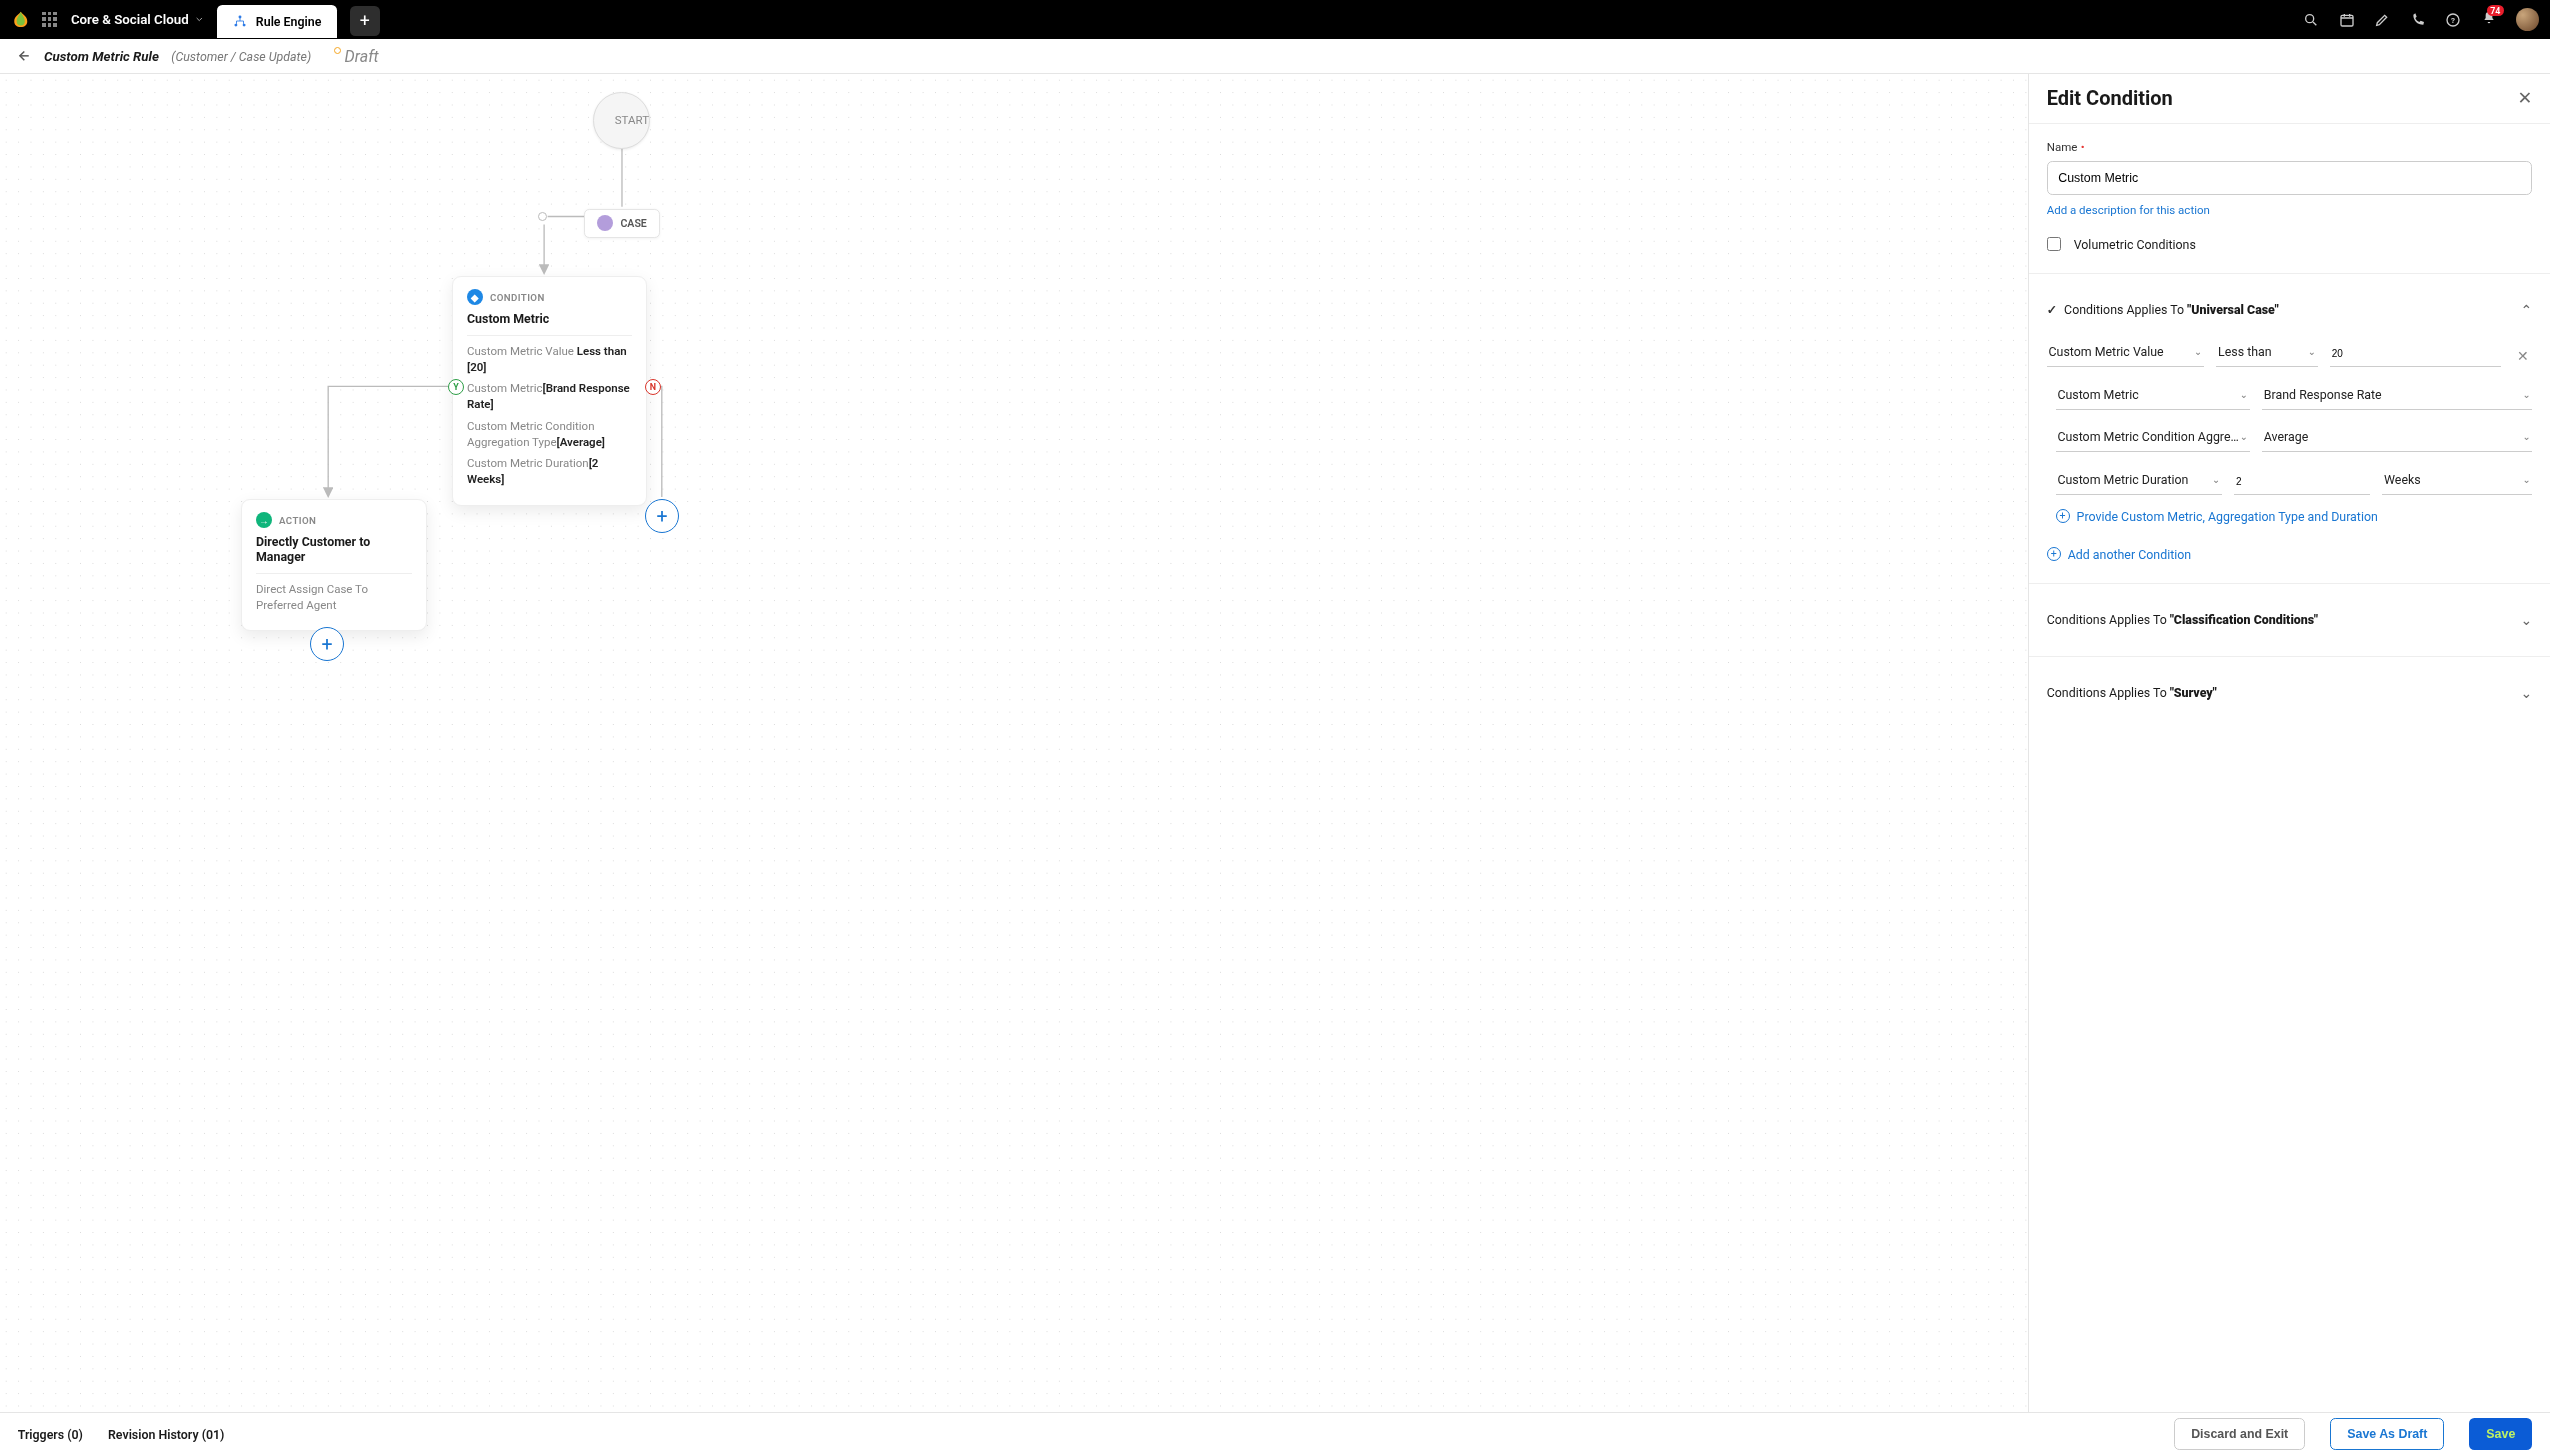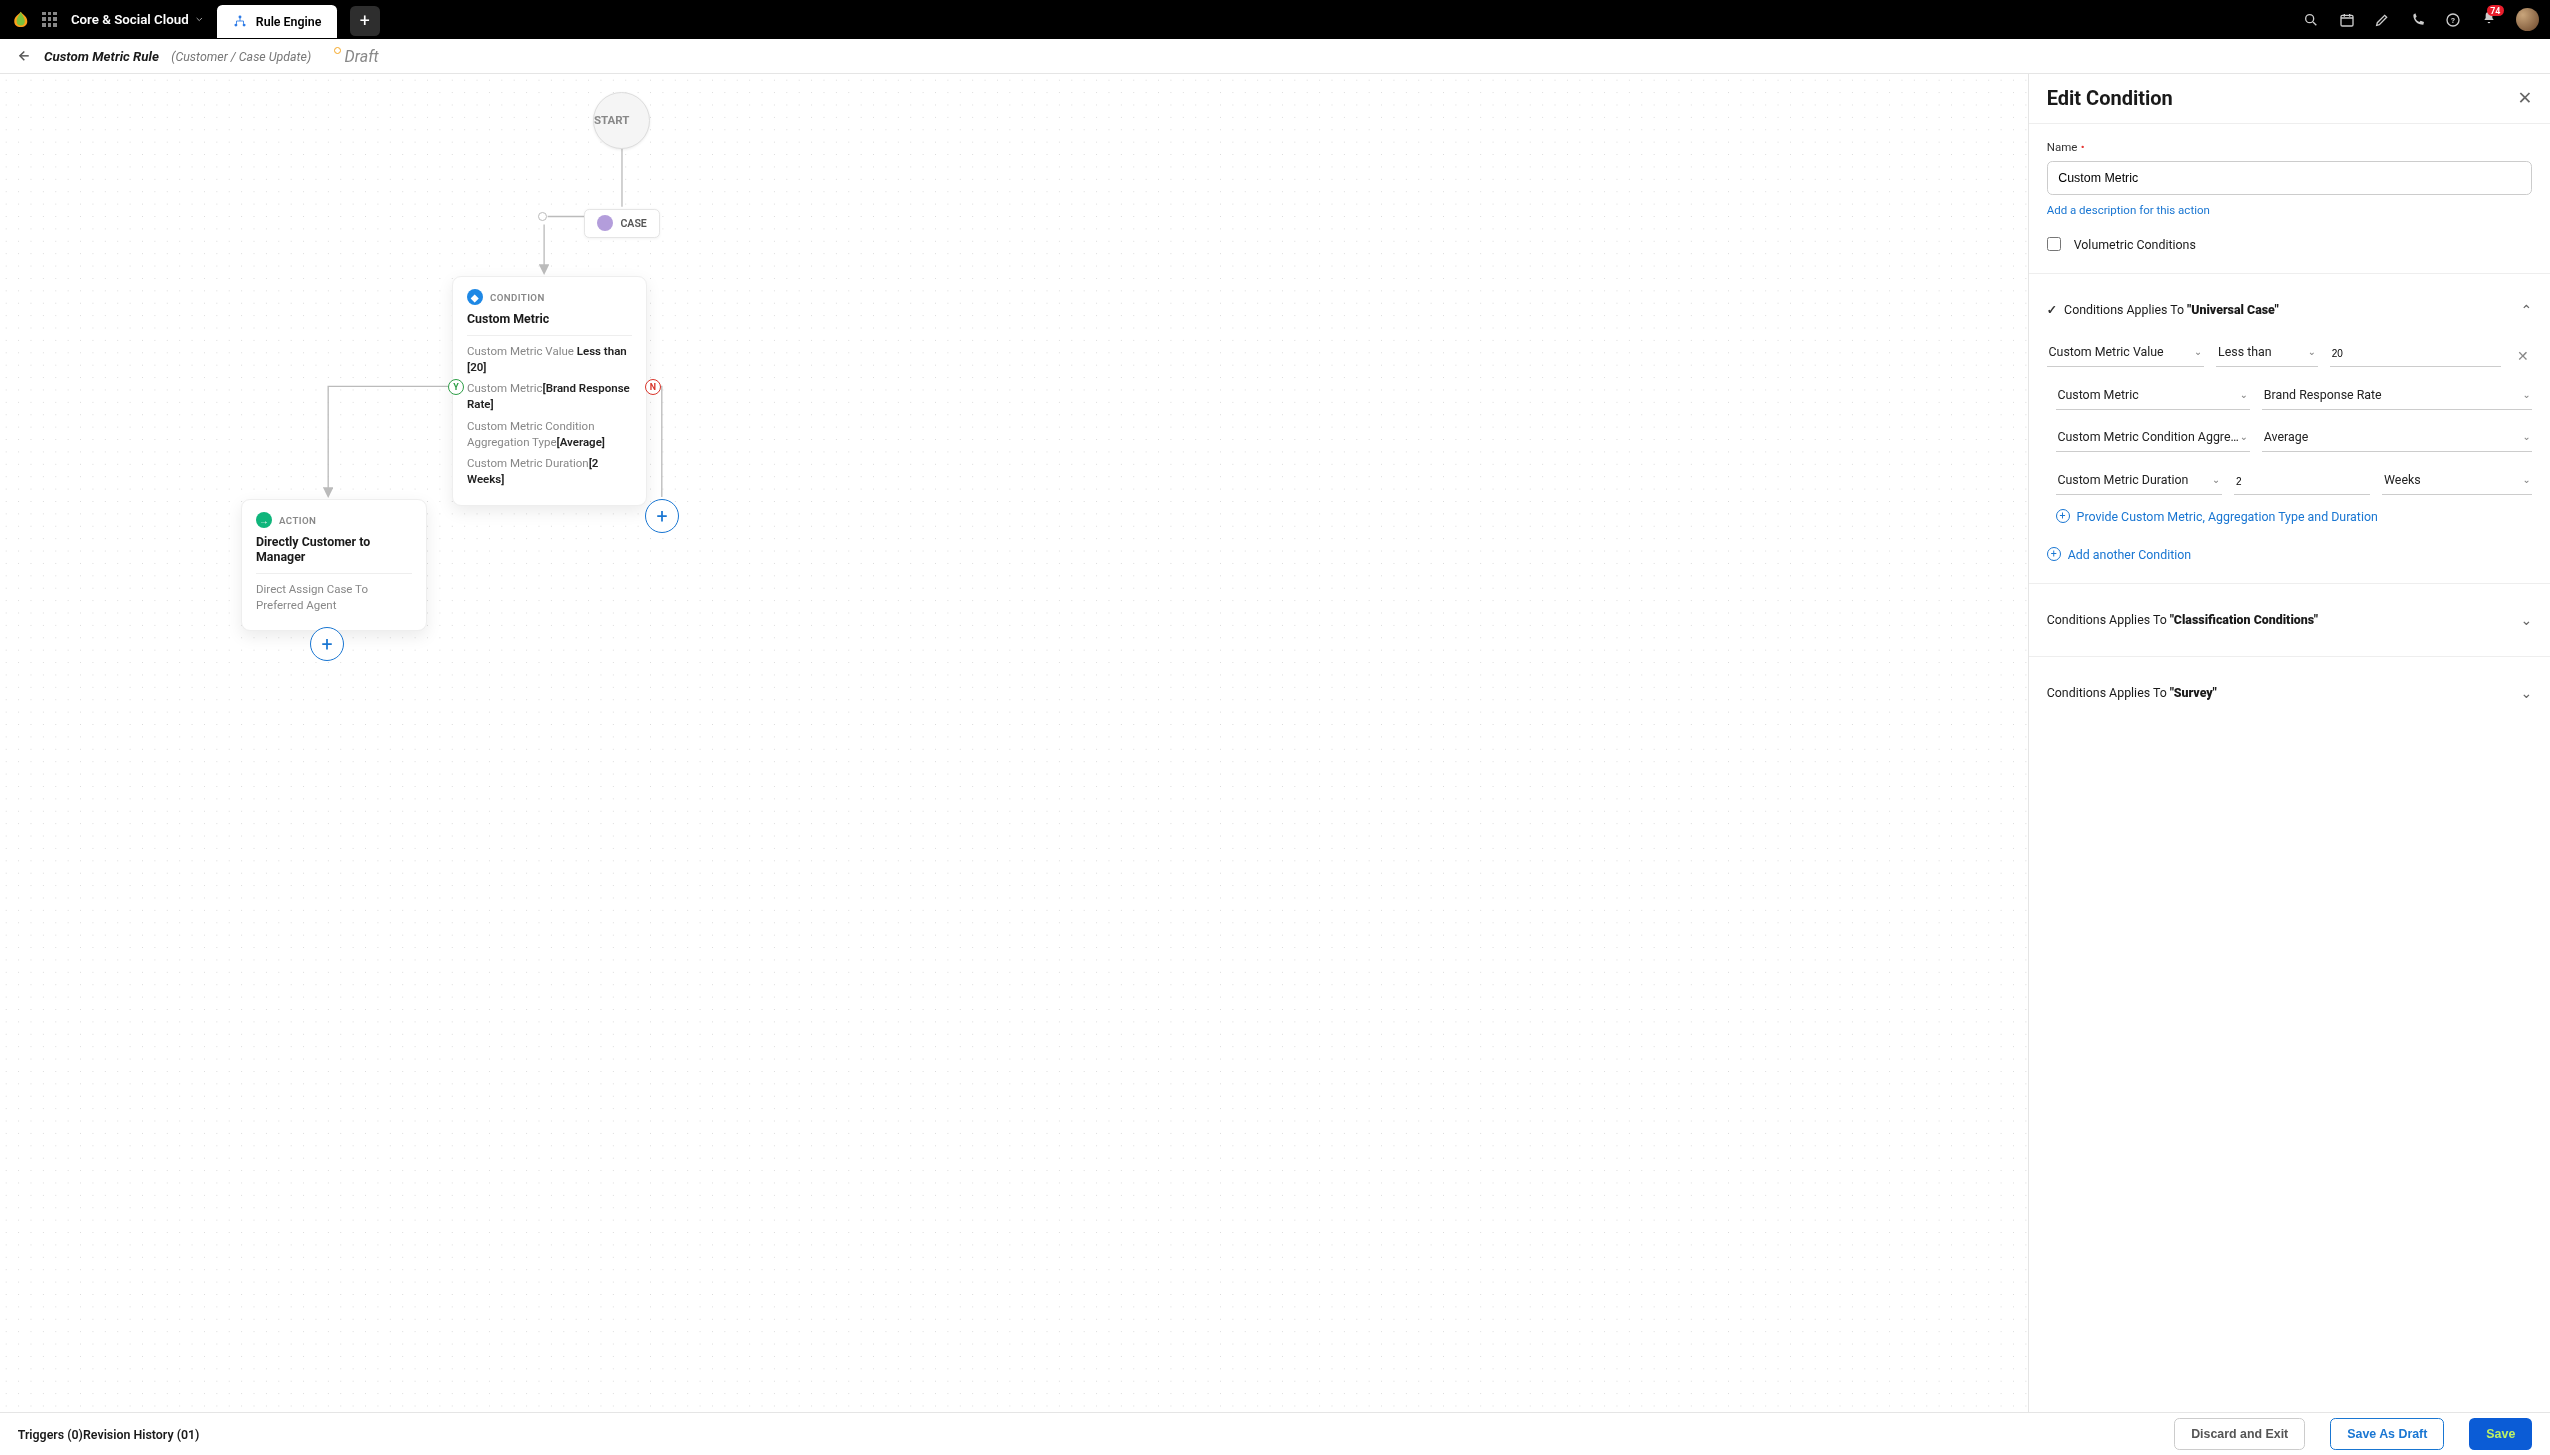--- a/index.html
+++ b/index.html
@@ -26,21 +26,21 @@
 .subheader .meta { color:#777; font-size:12.4px; }
 .status-dot { width:7px; height:7px; border:1.8px solid #f5a623; border-radius:50%; display:inline-block; margin-right:3.5px; }
 .status { color:#888; font-size:16px; margin-left:10.6px; display:flex; align-items:flex-start; }
 
 
 .main { display:flex; height: calc(100vh - 39px - 35px - 43px); }
 .canvas { flex:1; position:relative; overflow:hidden; background-image: radial-gradient(#d9d9d9 0.9px, transparent 0.9px); background-size: 12.4px 12.4px; }
 .sidepanel { width:522px; border-left:0.9px solid #e5e5e5; display:flex; flex-direction:column; background:#fff; }
 
 
-.start-node { position:absolute; top:17.7px; left:593px; width:57px; height:57px; border-radius:50%; border:0.9px solid #ddd; background:#f5f5f5; display:flex; align-items:center; justify-content:flex-start; font-weight:700; color:#888; font-size:11.5px; box-shadow:0 0.9px 2.7px rgba(0,0,0,0.08); }
+.start-node { position:absolute; top:17.7px; left:593px; width:57px; height:57px; border-radius:50%; border:0.9px solid #ddd; background:#f5f5f5; display:flex; align-items:center; justify-content:flex-end; font-weight:400; color:#888; font-size:11.5px; box-shadow:0 0.9px 2.7px rgba(0,0,0,0.08); }
 .case-chip { position:absolute; top:135px; left:584px; background:#fff; border:0.9px solid #e5e5e5; border-radius:5.3px; padding:5.3px 12.4px; font-size:10.6px; font-weight:600; color:#555; display:flex; align-items:center; gap:7px; box-shadow:0 0.9px 2.7px rgba(0,0,0,0.05);}
 .case-chip .ic { width:16px; height:16px; background:#b39ddb; border-radius:50%; }
 .dot-small { position:absolute; top:138px; left:538px; width:8.9px; height:8.9px; border:1.8px solid #bbb; border-radius:50%; background:#fff;}
 
 .card { position:absolute; background:#fff; border-radius:8.9px; border:0.9px solid #eee; box-shadow:0 5.3px 16px rgba(0,0,0,0.08); padding:12.4px 14px; }
 .cond-card { top:202px; left:452px; width:195px; }
 .action-card { top:425px; left:241px; width:186px; }
 .card .label { font-size:9.7px; color:#888; letter-spacing:0.4px; font-weight:600; display:flex; align-items:center; gap:7px;}
 .card .title { font-weight:700; margin:5.3px 0 8.9px; font-size:12.4px;}
 .card hr { border:none; border-top:0.9px solid #eee; margin:7px 0; }
@@ -80,21 +80,21 @@
 .ul-select { flex:1; border:none; border-bottom:0.9px solid #ccc; padding:7px 1.8px; font-size:12.4px; background:transparent; color:#222; display:flex; justify-content:space-between; align-items:center; cursor:pointer; min-width:0;}
 .ul-select .caret { color:#888; font-size:9.7px;}
 .ul-input { flex:1; border:none; border-bottom:0.9px solid #ccc; padding:7px 1.8px; font-size:10px; background:transparent;}
 .close-x { color:#888; cursor:pointer; font-size:14px; padding:3.5px;}
 
 .pill-link { color:#1976d2; font-size:12.4px; display:flex; align-items:center; gap:7px; cursor:pointer; margin-top:14px;}
 .circle-plus { width:14px; height:14px; border:1.3px solid #1976d2; border-radius:50%; display:inline-flex; align-items:center; justify-content:center; font-size:10.6px; line-height:1;}
 
 
 .footer { height:43px; border-top:0.9px solid #e5e5e5; display:flex; align-items:center; padding:0 17.7px; gap:25px; background:#fff;}
-.footer .left { display:flex; font-weight:600; font-size:12.4px; flex:1;}
+.footer .left { display:flex; gap:25px; font-weight:600; font-size:12.4px; flex:1;}
 .btn { padding:8px 16px; border-radius:5.3px; font-size:12.4px; font-weight:600; cursor:pointer; border:0.9px solid transparent;}
 .btn.ghost { background:#fff; border-color:#ccc; color:#555;}
 .btn.outline { background:#fff; border-color:#1976d2; color:#1976d2;}
 .btn.primary { background:#0b5cd6; color:#bef264;}
 
 .truncate { white-space:nowrap; overflow:hidden; text-overflow:ellipsis; }
 </style>
 </head>
 <body>
 

